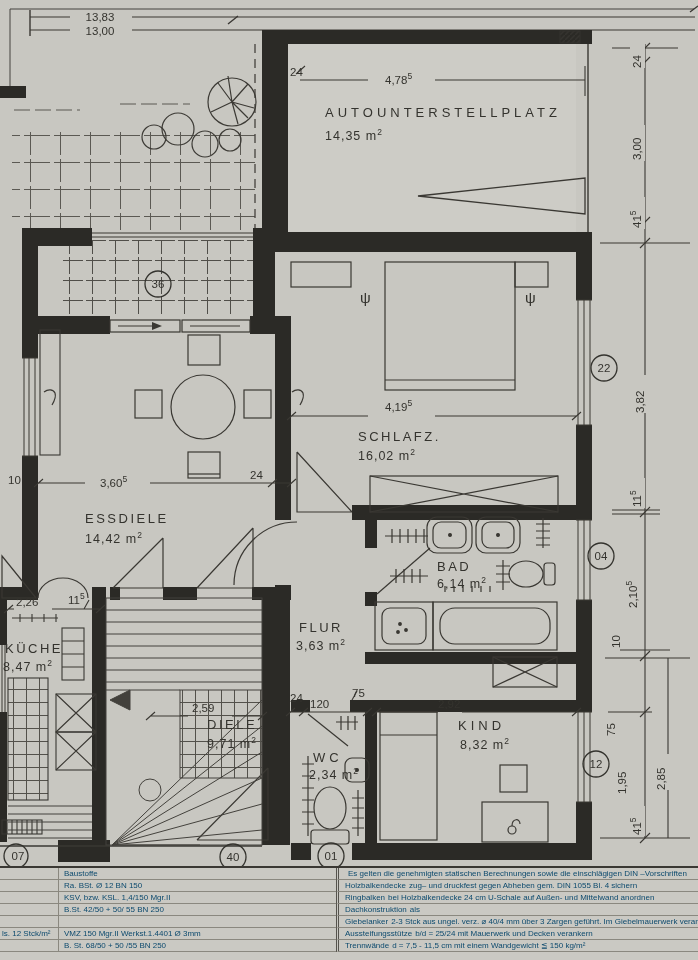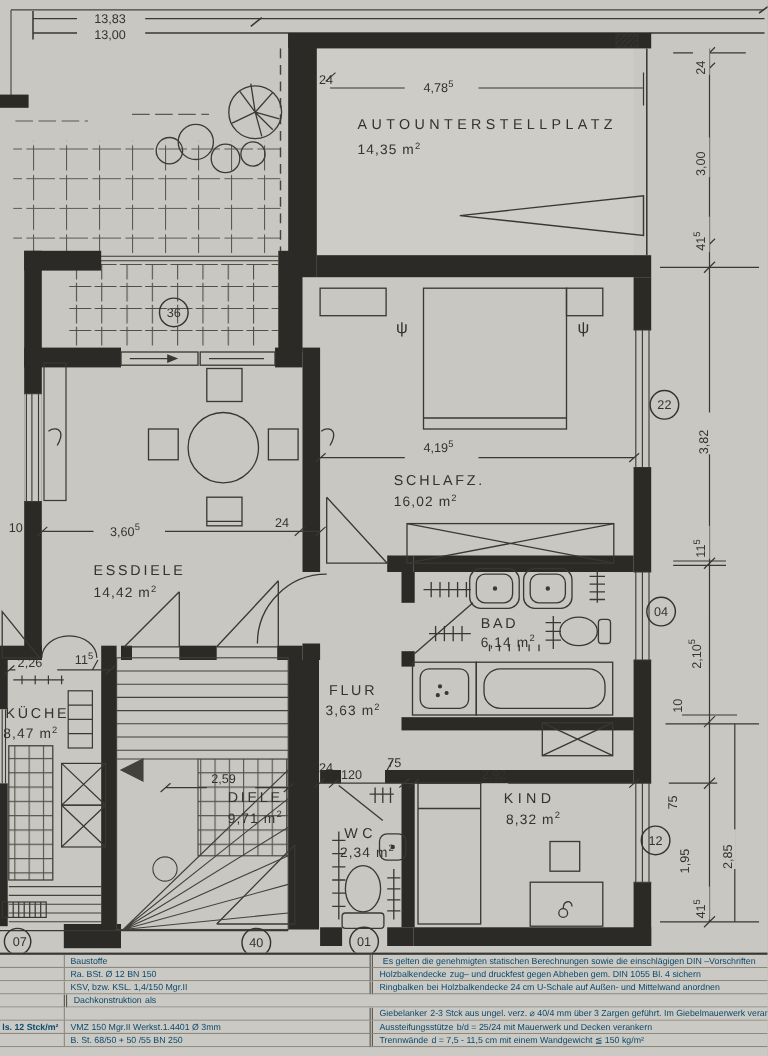--- a/index.html
+++ b/index.html
@@ -11,21 +11,21 @@
   .rmb{font-size:13px;letter-spacing:4px;}
   .ar{font-size:12.5px;letter-spacing:1px;}
   .dm{font-size:11.5px;}
   .dms{font-size:8.5px;}
   .rf{font-size:11.5px;}
   .lamp{font-size:15px;}
   
   .notes{position:absolute;left:0;top:866px;width:698px;height:94px;background:#cac9c3;
          border-top:2px solid #3a3833;font-size:8px;line-height:11px;}
   .nrow{display:flex;height:12px;overflow:hidden;justify-content:space-between;}
-  .c1{width:56px;border-bottom:1px solid #8a887f;overflow:hidden;white-space:nowrap;padding-left:2px;font-weight:bold;}
+  .c1{width:56px;border-bottom:1px solid #8a887f;overflow:hidden;white-space:nowrap;padding-left:2px;}
   .c2{width:272px;border-bottom:1px solid #8a887f;border-left:1px solid #8a887f;
       padding-left:5px;overflow:hidden;white-space:nowrap;}
   .c3{flex:1;border-bottom:1px solid #8a887f;border-left:3px double #55534d;
       padding-left:6px;overflow:hidden;white-space:nowrap;}
   .c3 b{font-weight:normal;margin-right:3px;}
   .nrow:first-child .c1,.nrow:first-child .c2{border-top:none;}
 </style>
 </head>
 <body>
 
@@ -410,20 +410,21 @@
     <div class="c2">Ra. BSt. Ø 12 BN   150</div>
     <div class="c3"><b>Holzbalkendecke</b><span>zug– und druckfest gegen Abheben gem. DIN 1055 Bl. 4 sichern</span></div>
   </div>
   <div class="nrow">
     <div class="c1"></div>
     <div class="c2">KSV, bzw. KSL.   1,4/150 Mgr.II</div>
     <div class="c3"><b>Ringbalken</b><span>bei Holzbalkendecke 24 cm U-Schale auf Außen- und Mittelwand anordnen</span></div>
   </div>
   <div class="nrow">
     <div class="c1"></div>
+    <div class="c2">B.St. 42/50 + 50/  55 BN 250</div>
     <div class="c3"><b>Dachkonstruktion</b><span>als</span></div>
   </div>
   <div class="nrow">
     <div class="c1"></div>
     <div class="c2"></div>
     <div class="c3"><b>Giebelanker</b><span>2-3 Stck aus ungel. verz. ⌀ 40/4 mm über 3 Zargen geführt. Im Giebelmauerwerk verankern</span></div>
   </div>
   <div class="nrow">
     <div class="c1">ls. 12 Stck/m²</div>
     <div class="c2">VMZ 150 Mgr.II   Werkst.1.4401 Ø 3mm</div>

